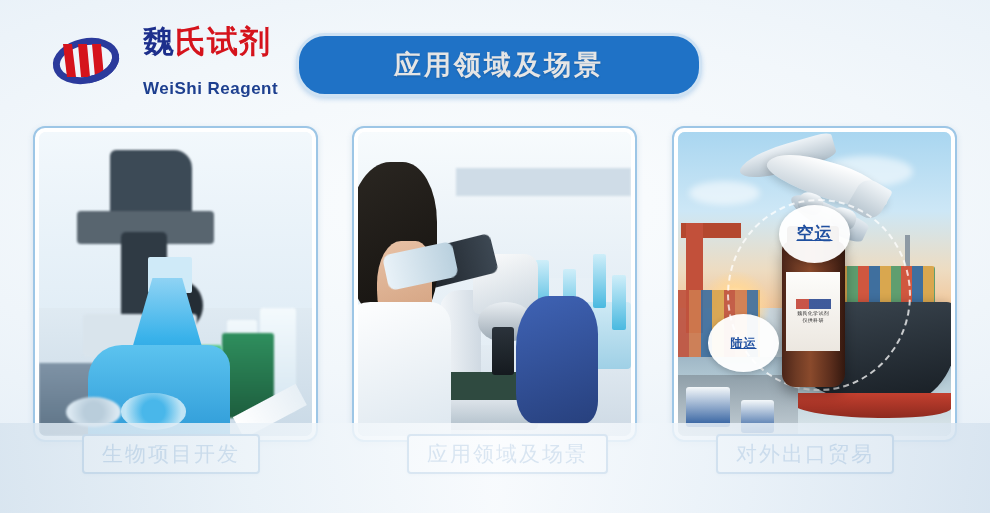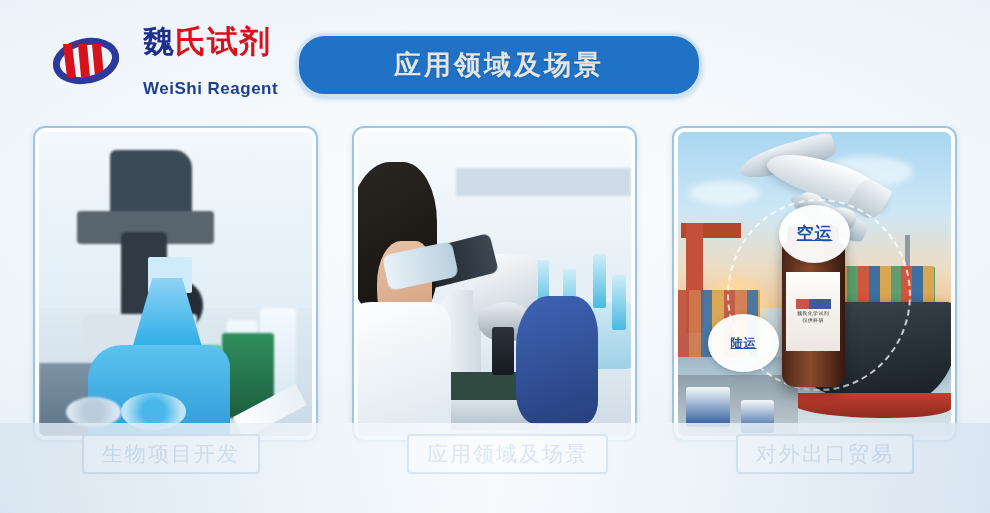--- a/index.html
+++ b/index.html
@@ -57,21 +57,21 @@
 
   .caption{
     position:absolute;height:40px;min-width:172px;padding:0 18px;box-sizing:border-box;
     background:#ffffff;border:2px solid #3f7fba;border-radius:4px;
     display:flex;align-items:center;justify-content:center;
     color:#2a6cae;font-size:21px;letter-spacing:2px;white-space:nowrap;
     box-shadow:0 1px 3px rgba(40,90,140,.18);
   }
   .cap1{left:82px;top:434px;}
   .cap2{left:407px;top:434px;}
-  .cap3{left:736px;top:434px;}
+  .cap3{left:716px;top:434px;}
 
   
   .p1{background:linear-gradient(170deg,#eef5fa 0%,#e3eef7 40%,#dbe9f4 70%,#cfe0ee 100%);}
   .p1 .wall{position:absolute;left:0;top:0;width:100%;height:62%;background:linear-gradient(180deg,#f2f8fc,#e1edf6);}
   .p1 .bench{position:absolute;left:0;bottom:0;width:100%;height:42%;background:linear-gradient(180deg,#dfeaf2,#c9d9e6);}
   .p1 .scope-arm{position:absolute;left:26%;top:6%;width:30%;height:30%;background:#3c4a56;border-radius:6px 18px 4px 4px;filter:blur(1.1px);}
   .p1 .scope-stage{position:absolute;left:14%;top:26%;width:50%;height:11%;background:#58656f;border-radius:4px;filter:blur(1px);}
   .p1 .scope-body{position:absolute;left:30%;top:33%;width:17%;height:36%;background:#2f3a44;border-radius:5px;filter:blur(1.2px);}
   .p1 .scope-knob{position:absolute;left:44%;top:49%;width:16%;height:16%;background:#242d35;border-radius:50%;filter:blur(1.2px);}
   .p1 .scope-base{position:absolute;left:16%;top:60%;width:42%;height:14%;background:#d9e4ec;border-radius:4px;filter:blur(1px);}

